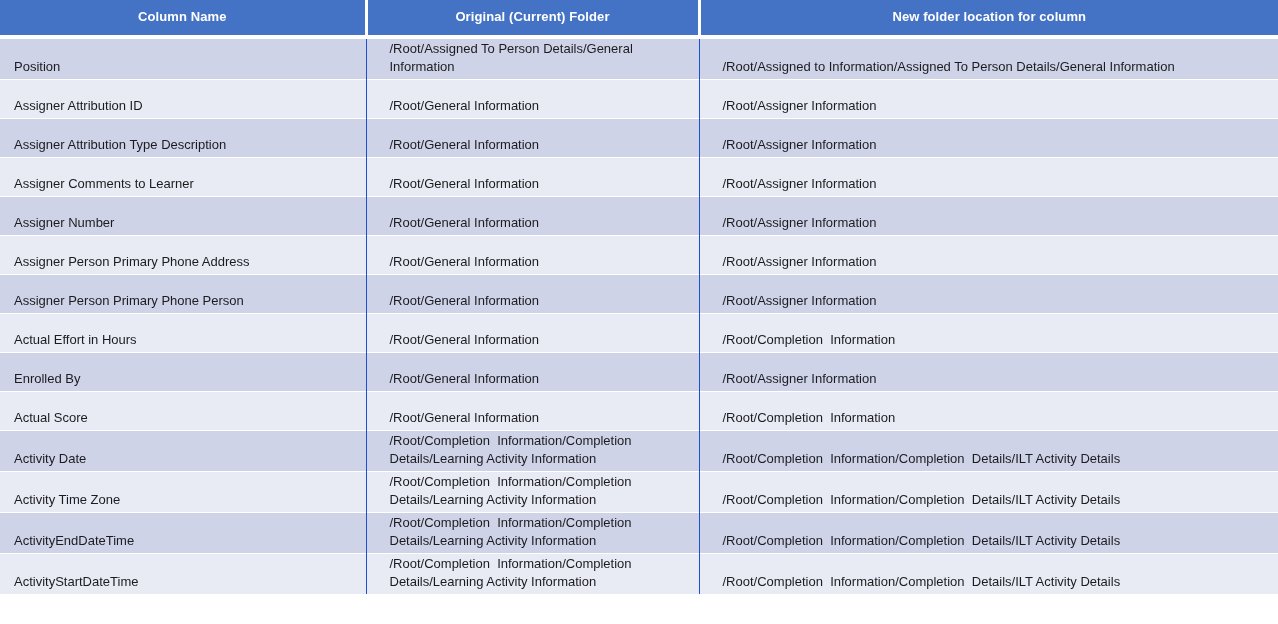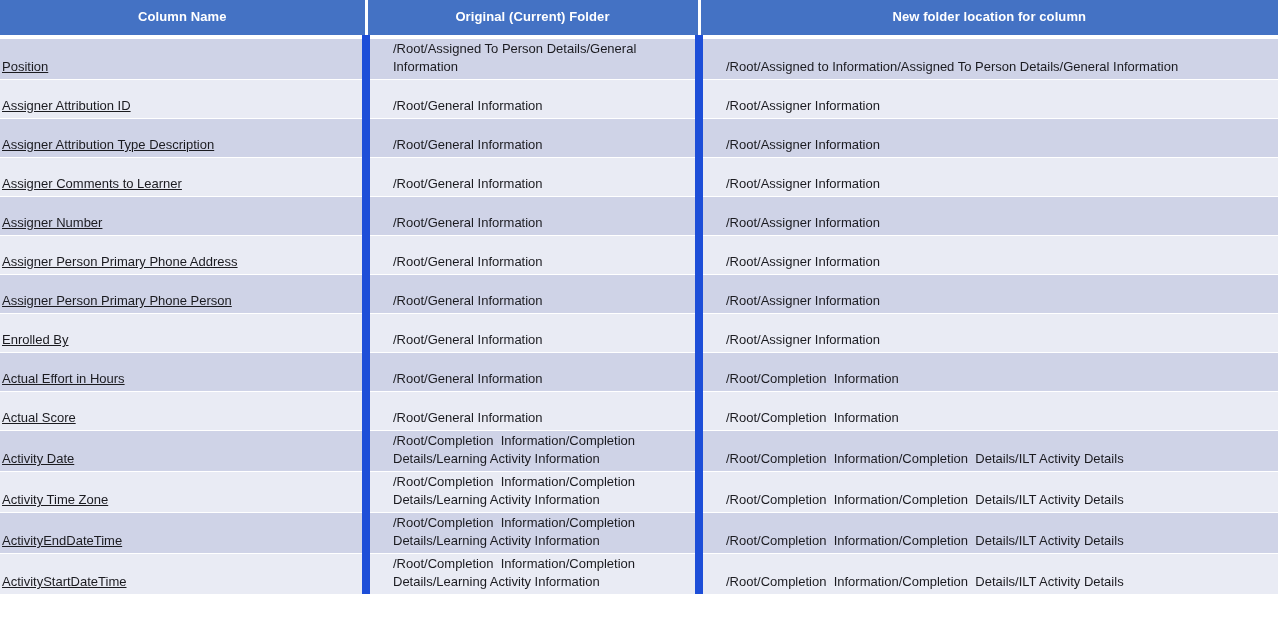--- a/index.html
+++ b/index.html
@@ -29,22 +29,22 @@
   tbody tr { height: 39px; }
   tbody td {
     font-size: 13px;
     line-height: 18px;
     color: var(--body-text, #1B1B20);
     vertical-align: bottom;
     padding: 1px 6px 3px 7px;
     white-space: pre-wrap;
     overflow: hidden;
   }
-  tbody td:first-child { padding-left: 2px; text-decoration: underline; }
-  tbody td + td { border-left: 8px solid #1d4ed8; padding-left: 23px; }
+  tbody td:first-child { padding-left: 14px; }
+  tbody td + td { border-left: 1px solid #1d4ed8; padding-left: 23px; }
   tbody tr + tr td { border-top: 1px solid rgba(255,255,255,0.55); }
   tbody tr:nth-child(odd)  td { background: var(--row-dark, #CFD3E7); }
   tbody tr:nth-child(even) td { background: var(--row-light, #E9EBF4); }
 </style>
 </head>
 <body>
 
 <table class="map-table">
   <colgroup>
     <col class="c1">
@@ -96,29 +96,29 @@
     <td>/Root/Assigner Information</td>
   </tr>
 
   <tr>
     <td>Assigner Person Primary Phone Person</td>
     <td>/Root/General Information</td>
     <td>/Root/Assigner Information</td>
   </tr>
 
   <tr>
+    <td>Actual Effort in Hours</td>
+    <td>/Root/General Information</td>
+    <td>/Root/Completion  Information</td>
+  </tr>
+
+  <tr>
     <td>Enrolled By</td>
     <td>/Root/General Information</td>
     <td>/Root/Assigner Information</td>
-  </tr>
-
-  <tr>
-    <td>Actual Effort in Hours</td>
-    <td>/Root/General Information</td>
-    <td>/Root/Completion  Information</td>
   </tr>
 
   <tr>
     <td>Actual Score</td>
     <td>/Root/General Information</td>
     <td>/Root/Completion  Information</td>
   </tr>
 
   <tr>
     <td>Activity Date</td>

